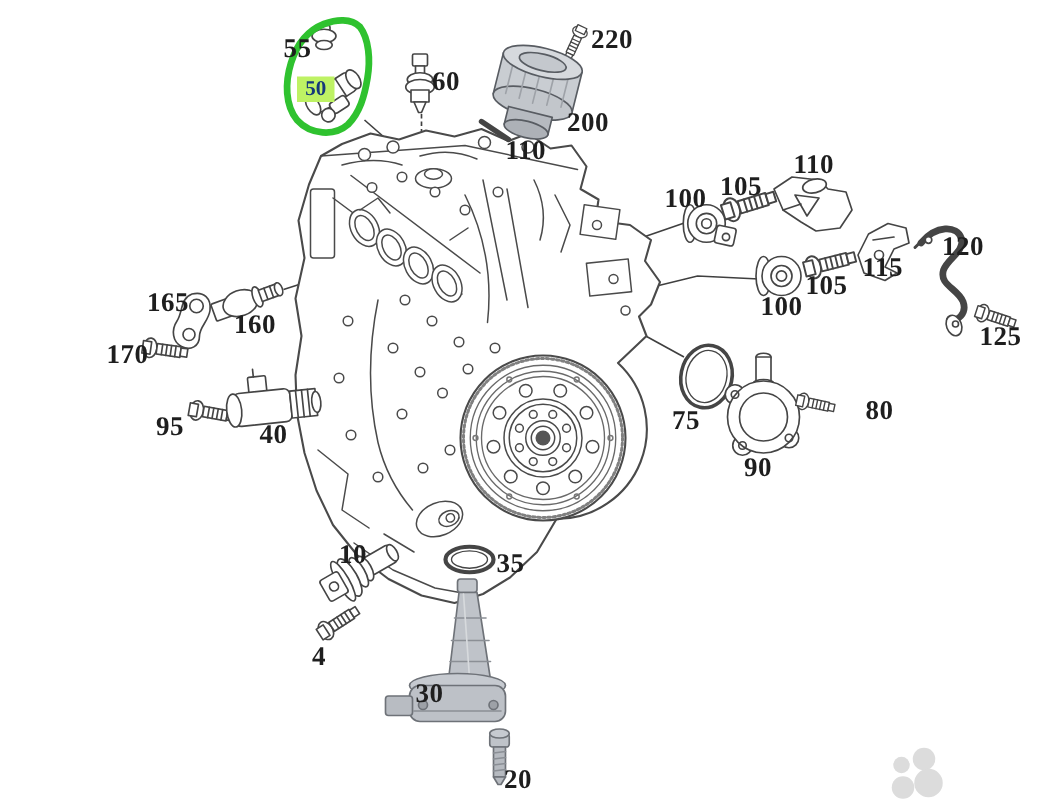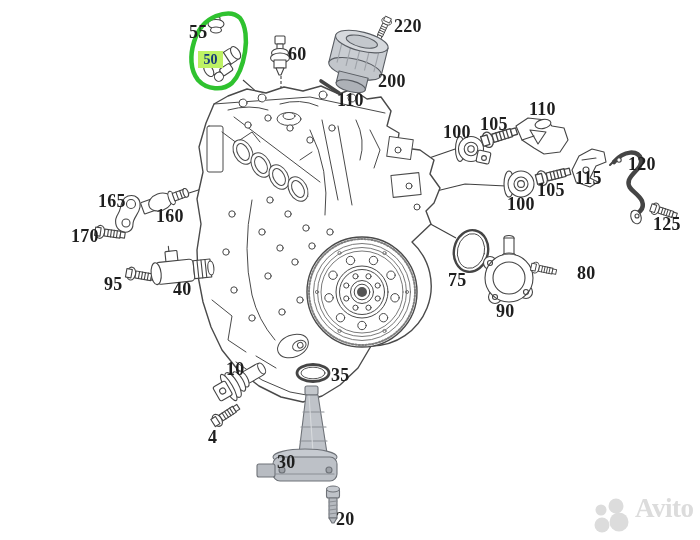--- a/index.html
+++ b/index.html
@@ -392,18 +392,14 @@
 <span class="pn" style="left:173px;top:280px">40</span>
 <span class="pn" style="left:448px;top:271px">75</span>
 <span class="pn" style="left:496px;top:302px">90</span>
 <span class="pn" style="left:577px;top:264px">80</span>
 <span class="pn" style="left:226px;top:360px">10</span>
 <span class="pn" style="left:208px;top:428px">4</span>
 <span class="pn" style="left:331px;top:366px">35</span>
 <span class="pn" style="left:277px;top:453px">30</span>
 <span class="pn" style="left:336px;top:510px">20</span>
 
-<div class="watermark">
-  <span style="width:42px"></span>
-  <span class="wm-text">Avito</span>
+
 </div>
 
-</div>
-
 </body></html>

